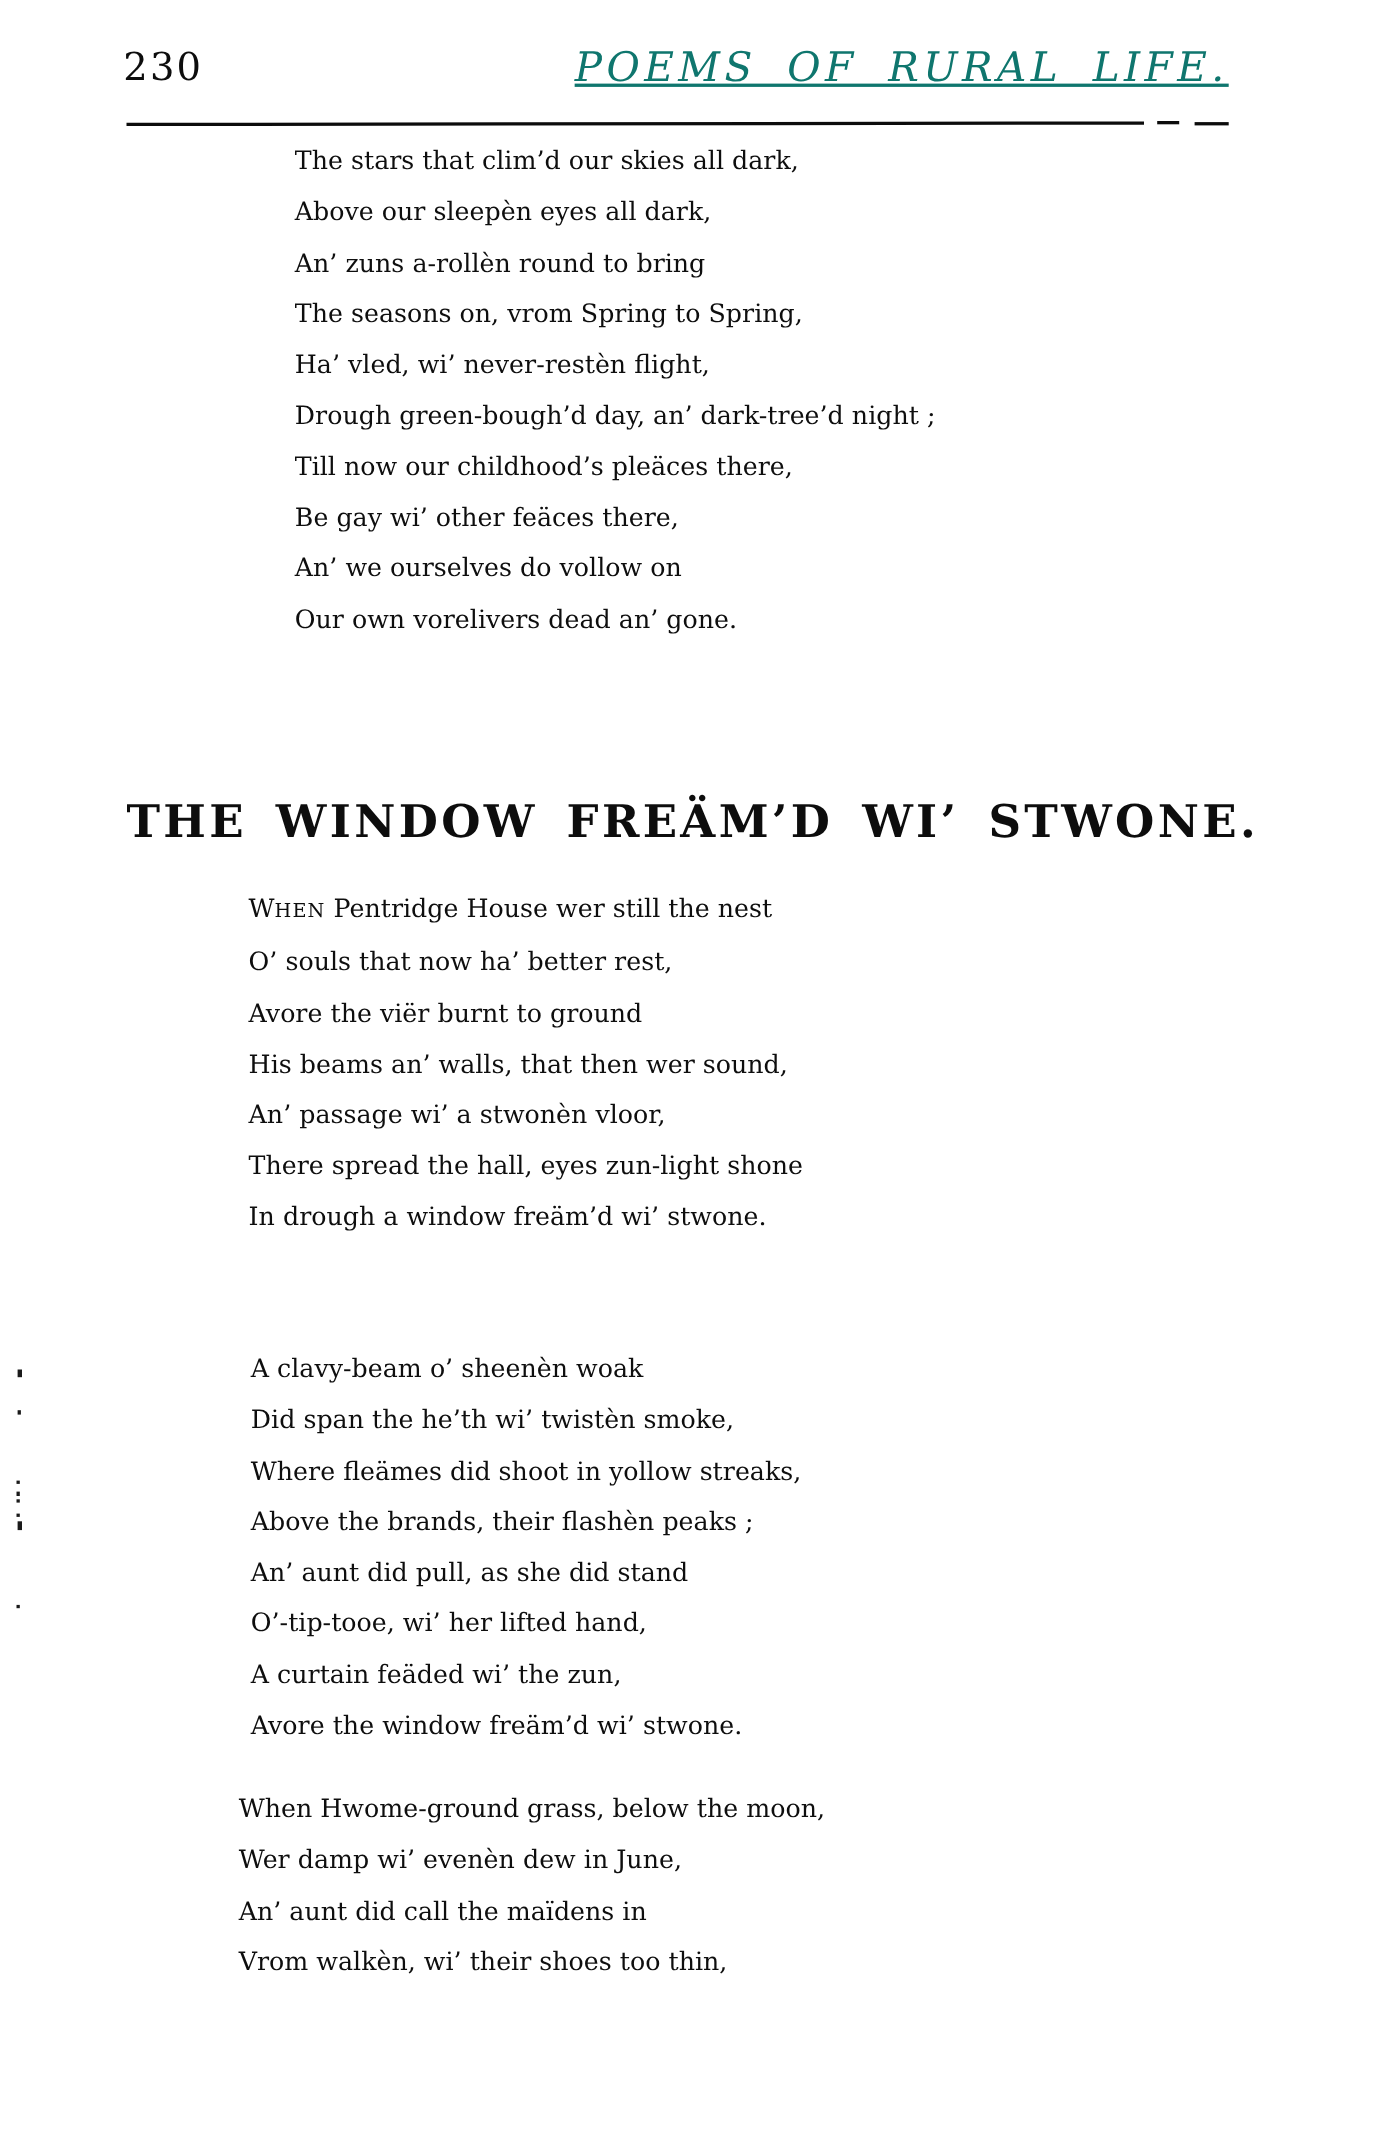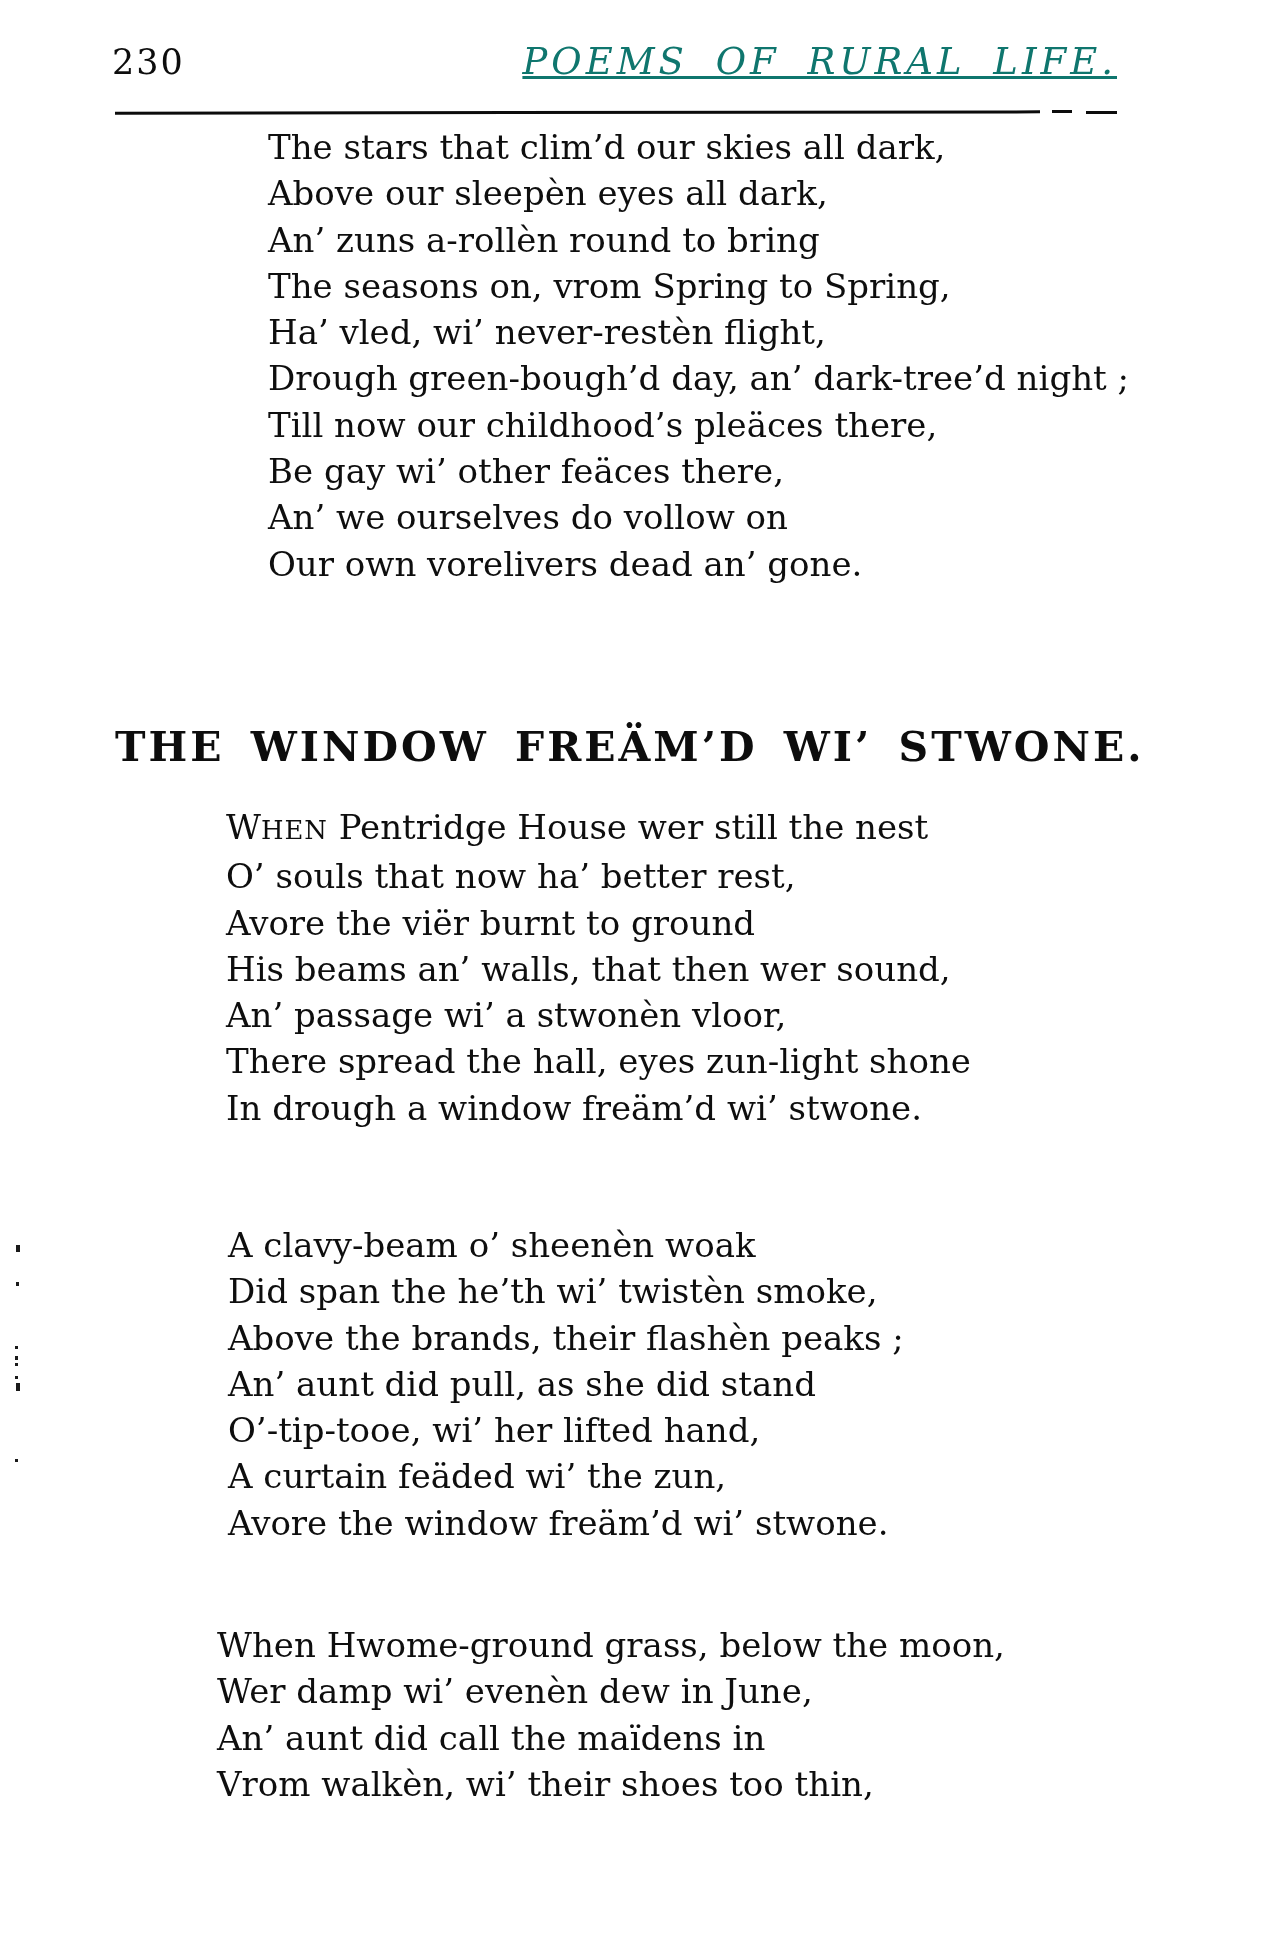--- a/index.html
+++ b/index.html
@@ -43,21 +43,21 @@
 
   
   .rule-seg { position: absolute; background: #0c0c0c; }
   .rule-a { left: 115px;  top: 111px; width: 925px; height: 3px; transform: rotate(-0.08deg); }
   .rule-b { left: 1052px; top: 110px; width: 20px;  height: 3px; }
   .rule-c { left: 1086px; top: 111px; width: 31px;  height: 3px; }
 
   
   .stanza {
     position: absolute;
-    font-size: 34px;
+    font-size: 23px;
     line-height: 46.3px;
     white-space: nowrap;
     color: #0e0e0e;
   }
   .stanza .line { white-space: nowrap; }
   .poem-end    { left: 268px; top: 124px; }
   .stanza-a    { left: 226px; top: 804px; }
   .stanza-b    { left: 228px; top: 1222px; }
   .stanza-c    { left: 217px; top: 1622px; }
 
@@ -125,20 +125,21 @@
       <div class="line">O’ souls that now ha’ better rest,</div>
       <div class="line">Avore the viër burnt to ground</div>
       <div class="line">His beams an’ walls, that then wer sound,</div>
       <div class="line">An’ passage wi’ a stwonèn vloor,</div>
       <div class="line">There spread the hall, eyes zun-light shone</div>
       <div class="line">In drough a window freäm’d wi’ stwone.</div>
     </div>
   <div class="stanza stanza-b">
       <div class="line">A clavy-beam o’ sheenèn woak</div>
       <div class="line">Did span the he’th wi’ twistèn smoke,</div>
+      <div class="line">Where fleämes did shoot in yollow streaks,</div>
       <div class="line">Above the brands, their flashèn peaks ;</div>
       <div class="line">An’ aunt did pull, as she did stand</div>
       <div class="line">O’-tip-tooe, wi’ her lifted hand,</div>
       <div class="line">A curtain feäded wi’ the zun,</div>
       <div class="line">Avore the window freäm’d wi’ stwone.</div>
     </div>
   <div class="stanza stanza-c">
       <div class="line">When Hwome-ground grass, below the moon,</div>
       <div class="line">Wer damp wi’ evenèn dew in June,</div>
       <div class="line">An’ aunt did call the maïdens in</div>

